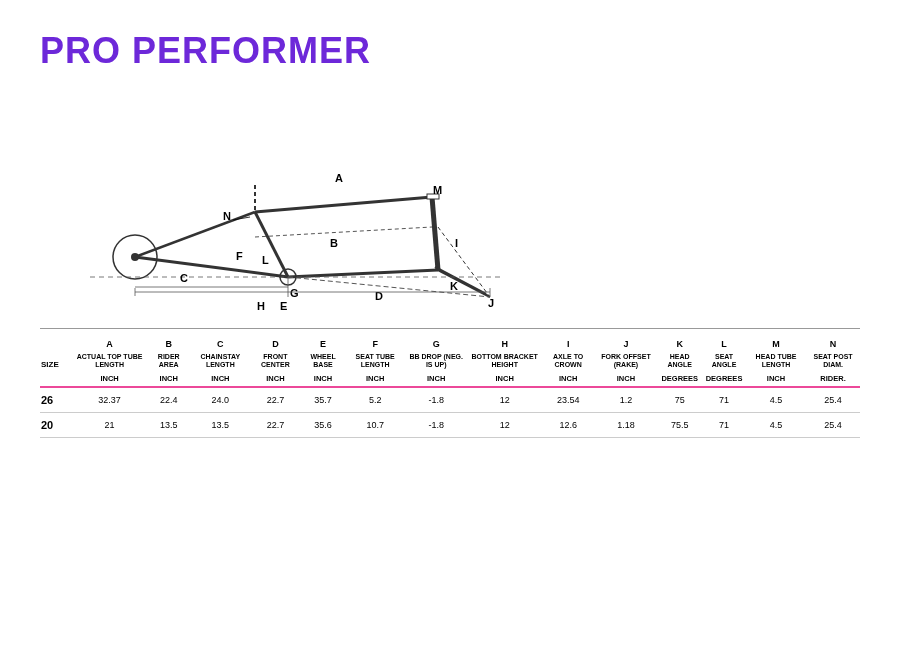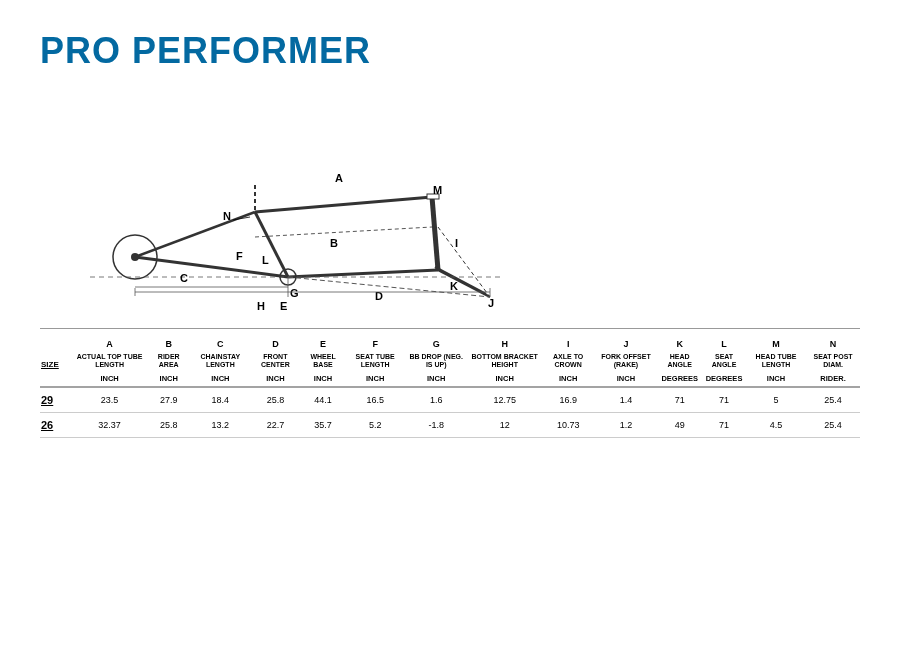--- a/index.html
+++ b/index.html
@@ -15,21 +15,21 @@
     .page-container {
       width: 900px;
       height: 650px;
       padding: 30px 40px 10px 40px;
       position: relative;
     }
 
     .page-title {
       font-size: 36px;
       font-weight: 900;
-      color: #0369a1;
+      color: #6d28d9;
       margin-bottom: 10px;
       letter-spacing: 1px;
     }
 
     .bike-diagram {
       width: 100%;
       height: 240px;
       position: relative;
       margin-bottom: 6px;
     }
@@ -71,21 +71,21 @@
       font-size: 8px;
       font-weight: bold;
       vertical-align: bottom;
     }
 
     .specs-table .unit-row td {
       text-align: center;
       font-size: 7.5px;
       font-weight: bold;
       padding: 2px 1px 3px 1px;
-      border-bottom: 2px solid #a3a3a3;
+      border-bottom: 2px solid #ec4899;
     }
 
     .specs-table .unit-row td.size-label {
       text-align: left;
     }
 
     .specs-table .data-row td {
       text-align: center;
       font-size: 9px;
       padding: 6px 1px;
@@ -99,21 +99,21 @@
     }
 
     .col-letter-row td:first-child,
     .col-header-row td:first-child,
     .unit-row td:first-child {
       text-align: left;
       min-width: 32px;
     }
 
     td { min-width: 40px; }
-    td:first-child { min-width: 32px; text-decoration: underline; }
+    td:first-child { min-width: 32px; }
   </style>
 </head>
 <body>
 
 <div class="page-container">
   <h1 class="page-title">PRO PERFORMER</h1>
 
   <div class="bike-diagram">
     <svg width="820" height="230" viewBox="0 0 820 230" xmlns="http://www.w3.org/2000/svg">
 
@@ -250,48 +250,48 @@
         <td>INCH</td>
         <td>INCH</td>
         <td>INCH</td>
         <td>DEGREES</td>
         <td>DEGREES</td>
         <td>INCH</td>
         <td>RIDER.</td>
       </tr>
 
       <tr class="data-row">
-        <td class="size-col">29</td>
-        <td>23.5</td>
-        <td>27.9</td>
-        <td>18.4</td>
-        <td>25.8</td>
-        <td>44.1</td>
-        <td>16.5</td>
-        <td>1.6</td>
-        <td>12.75</td>
-        <td>16.9</td>
-        <td>1.4</td>
-        <td>71</td>
-        <td>71</td>
-        <td>5</td>
-        <td>25.4</td>
-      </tr>
-      <tr class="data-row">
         <td class="size-col">26</td>
         <td>32.37</td>
-        <td>25.8</td>
-        <td>13.2</td>
+        <td>22.4</td>
+        <td>24.0</td>
         <td>22.7</td>
         <td>35.7</td>
         <td>5.2</td>
         <td>-1.8</td>
         <td>12</td>
-        <td>10.73</td>
+        <td>23.54</td>
         <td>1.2</td>
-        <td>49</td>
+        <td>75</td>
         <td>71</td>
         <td>4.5</td>
         <td>25.4</td>
       </tr>
+      <tr class="data-row">
+        <td class="size-col">20</td>
+        <td>21</td>
+        <td>13.5</td>
+        <td>13.5</td>
+        <td>22.7</td>
+        <td>35.6</td>
+        <td>10.7</td>
+        <td>-1.8</td>
+        <td>12</td>
+        <td>12.6</td>
+        <td>1.18</td>
+        <td>75.5</td>
+        <td>71</td>
+        <td>4.5</td>
+        <td>25.4</td>
+      </tr>
     </tbody>
   </table>
 </div>
 
 </body></html>

